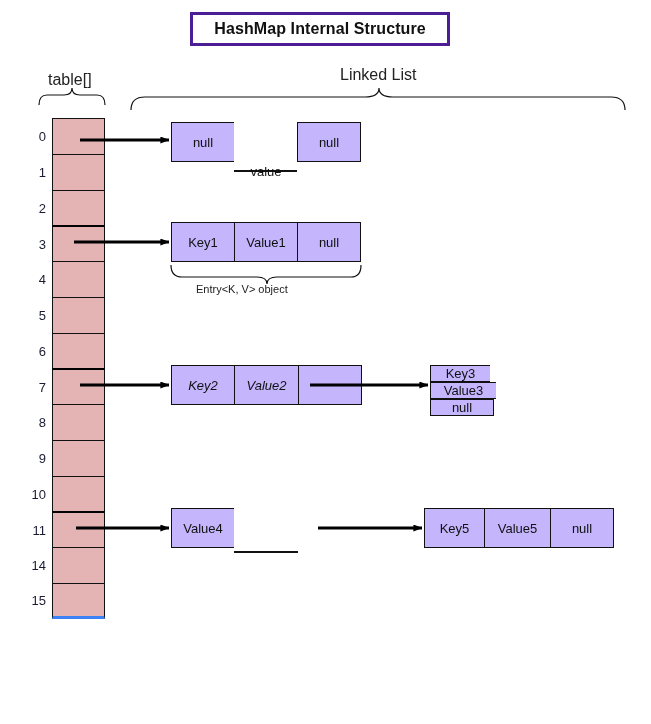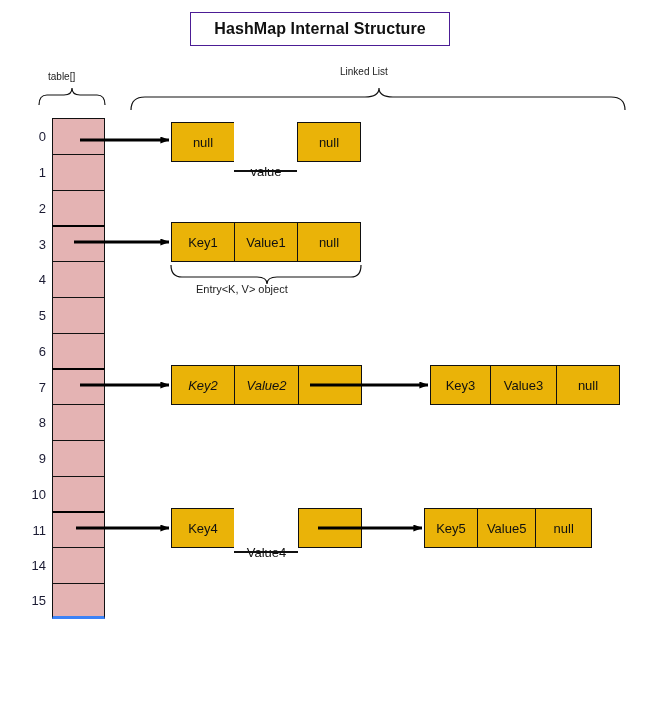--- a/index.html
+++ b/index.html
@@ -20,39 +20,39 @@
     left: 0; top: 0;
     width: 651px;
     height: 724px;
   }
 
   
   #title-box {
     position: absolute;
     left: 190px; top: 12px;
     width: 260px; height: 34px;
-    border: 1px solid #4c1d95;
+    border: 3px solid #4c1d95;
     background: #ffffff;
     display: flex;
     align-items: center;
     justify-content: center;
     box-sizing: border-box;
   }
   #title-text {
     font-size: 16px;
     font-weight: bold;
     letter-spacing: 0.1px;
     color: #111111;
     white-space: nowrap;
   }
 
   
   .section-label {
     position: absolute;
-    font-size: 10px;
+    font-size: 16px;
     color: #222222;
     white-space: nowrap;
   }
   #label-table { left: 48px; top: 71px; }
   #label-linkedlist { left: 340px; top: 66px; }
   #label-entry {
     left: 196px; top: 283px;
     font-size: 11px;
   }
 
@@ -98,21 +98,21 @@
   }
 
   
   .entry-node {
     position: absolute;
     display: flex;
     height: 40px;
     box-sizing: border-box;
   }
   .entry-cell {
-    background: #eab308;
+    background: #c4b5fd;
     border: 1px solid #111111;
     border-right: none;
     box-sizing: border-box;
     display: flex;
     align-items: center;
     justify-content: center;
     font-size: 13px;
     color: #111111;
     white-space: nowrap;
   }
@@ -132,33 +132,33 @@
   #node-1 .entry-cell:nth-child(2) { width: 63px; }
   #node-1 .entry-cell:nth-child(3) { width: 64px; }
 
   
   #node-2 { left: 171px; top: 365px; width: 191px; font-style: italic; }
   #node-2 .entry-cell:nth-child(1) { width: 63px; }
   #node-2 .entry-cell:nth-child(2) { width: 64px; }
   #node-2 .entry-cell:nth-child(3) { width: 64px; }
 
   
-  #node-3 { left: 430px; top: 365px; width: 190px; }
+  #node-3 { left: 430px; top: 365px; width: 190px; flex-direction: column; }
   #node-3 .entry-cell:nth-child(1) { width: 60px; }
   #node-3 .entry-cell:nth-child(2) { width: 66px; }
   #node-3 .entry-cell:nth-child(3) { width: 64px; }
 
   
   #node-4 { left: 171px; top: 508px; width: 191px; }
   #node-4 .entry-cell:nth-child(1) { width: 63px; }
   #node-4 .entry-cell:nth-child(2) { width: 64px; margin-top: 43px; }
   #node-4 .entry-cell:nth-child(3) { width: 64px; }
 
   
-  #node-5 { left: 424px; top: 508px; width: 168px; border-radius: 11px; }
+  #node-5 { left: 424px; top: 508px; width: 190px; border-radius: 11px; }
   #node-5 .entry-cell:nth-child(1) { width: 60px; }
   #node-5 .entry-cell:nth-child(2) { width: 66px; }
   #node-5 .entry-cell:nth-child(3) { width: 64px; }
 </style>
 </head>
 <body>
 
 <div id="canvas">
 
   <div id="title-box">
@@ -232,21 +232,20 @@
     <div class="entry-cell"></div>
   </div>
 
   <div class="entry-node" id="node-3">
     <div class="entry-cell">Key3</div>
     <div class="entry-cell">Value3</div>
     <div class="entry-cell">null</div>
   </div>
 
   <div class="entry-node" id="node-4">
-    <div class="entry-cell">Key4</div>
     <div class="entry-cell">Value4</div>
     <div class="entry-cell"></div>
   </div>
 
   <div class="entry-node" id="node-5">
     <div class="entry-cell">Key5</div>
     <div class="entry-cell">Value5</div>
     <div class="entry-cell">null</div>
   </div>
 

